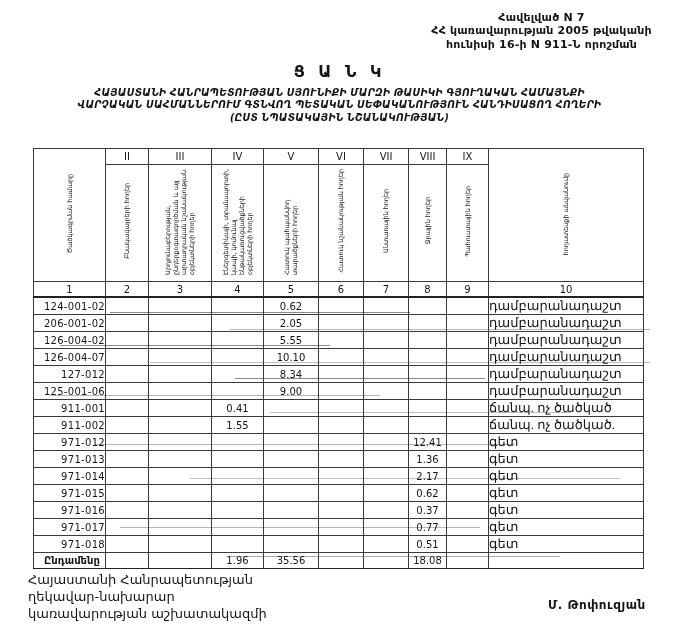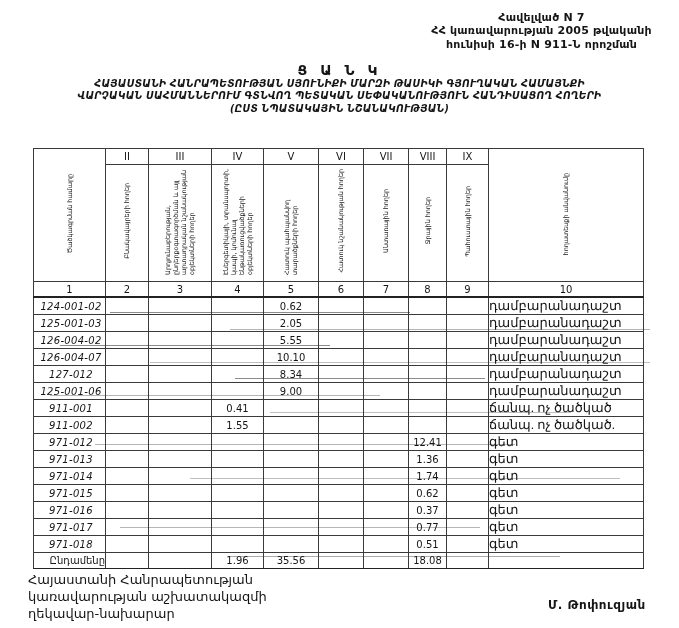--- a/index.html
+++ b/index.html
@@ -6,37 +6,37 @@
   .page{
     position:relative;width:679px;height:628px;background:#ffffff;
     font-family:"DejaVu Sans",sans-serif;color:#151515;overflow:hidden;
     box-shadow:0 0 4px rgba(0,0,0,.3);
   }
   
   .annex{position:absolute;top:11px;left:399px;width:285px;text-align:center;
          font-size:11px;font-weight:bold;line-height:1.22;letter-spacing:.2px;}
   
   .title-block{position:absolute;top:62px;left:20px;width:639px;text-align:center;}
-  .title-caption{font-size:14px;font-weight:bold;letter-spacing:4px;}
+  .title-caption{font-size:16px;font-weight:bold;letter-spacing:4px;margin-bottom:6px;}
   .title-line{font-size:9.6px;font-weight:bold;line-height:1.3;letter-spacing:.2px;font-style:italic;}
   
   .tbl-wrap{position:absolute;top:148px;left:33px;}
   table{border-collapse:collapse;table-layout:fixed;width:596px;}
   th,td{border:1px solid #3a3a3a;padding:0;overflow:hidden;}
   thead th{font-weight:normal;background:#fff;}
   .roman{height:16px;font-size:10px;text-align:center;vertical-align:middle;}
   .rot-cell{height:116px;vertical-align:middle;text-align:center;}
   .vt{writing-mode:vertical-rl;transform:rotate(180deg);font-size:6.4px;line-height:1.25;
       max-height:108px;display:inline-block;text-align:left;color:#222;}
   .num-row td{height:14px;font-size:10px;text-align:center;border-bottom:2px solid #222;}
   tbody td{height:15px;font-size:10px;white-space:nowrap;}
-  .c-code{text-align:center;padding-left:3px;letter-spacing:.3px;font-style:italic;}
+  .c-code{text-align:right;padding-left:3px;letter-spacing:.3px;}
   .c-num{text-align:center;}
   .c-note{text-align:left;font-size:13px;font-family:Liberation Serif, serif;}
-  .c-total{text-align:right;padding-left:5px;font-size:10px;}
+  .c-total{text-align:center;padding-left:5px;font-size:10px;font-weight:bold;}
   tbody tr:last-child td{border-bottom:1.5px solid #222;}
   
   .footer{position:absolute;top:572px;left:28px;font-size:13px;font-weight:normal;line-height:1.3;}
   .signature{position:absolute;top:598px;left:548px;font-size:12px;font-weight:bold;letter-spacing:.5px;}
   
   .streak{position:absolute;background:#2c2c2c;height:1px;opacity:.55;pointer-events:none;}
 </style>
 </head>
 <body>
 
@@ -116,21 +116,21 @@
             <td class="c-num"></td>
             <td class="c-num"></td>
             <td class="c-num">0.62</td>
             <td class="c-num"></td>
             <td class="c-num"></td>
             <td class="c-num"></td>
             <td class="c-num"></td>
             <td class="c-note">դամբարանադաշտ</td>
           </tr>
           <tr>
-            <td class="c-code">125-001-03</td>
+            <td class="c-code">206-001-02</td>
             <td class="c-num"></td>
             <td class="c-num"></td>
             <td class="c-num"></td>
             <td class="c-num">2.05</td>
             <td class="c-num"></td>
             <td class="c-num"></td>
             <td class="c-num"></td>
             <td class="c-num"></td>
             <td class="c-note">դամբարանադաշտ</td>
           </tr>
@@ -231,21 +231,21 @@
             <td class="c-note">գետ</td>
           </tr>
           <tr>
             <td class="c-code">971-014</td>
             <td class="c-num"></td>
             <td class="c-num"></td>
             <td class="c-num"></td>
             <td class="c-num"></td>
             <td class="c-num"></td>
             <td class="c-num"></td>
-            <td class="c-num">1.74</td>
+            <td class="c-num">2.17</td>
             <td class="c-num"></td>
             <td class="c-note">գետ</td>
           </tr>
           <tr>
             <td class="c-code">971-015</td>
             <td class="c-num"></td>
             <td class="c-num"></td>
             <td class="c-num"></td>
             <td class="c-num"></td>
             <td class="c-num"></td>
@@ -301,22 +301,22 @@
             <td class="c-num">18.08</td>
             <td class="c-num"></td>
             <td class="c-note"></td>
           </tr>
         </tbody>
     </table>
   </div>
 
   <div class="footer">
     <div>Հայաստանի Հանրապետության</div>
+    <div>ղեկավար-նախարար</div>
     <div>կառավարության աշխատակազմի</div>
-    <div>ղեկավար-նախարար</div>
   </div>
   <div class="signature">Մ. Թոփուզյան</div>
 
   <div class="streak" style="top:312px;left:110px;width:300px;"></div>
   <div class="streak" style="top:329px;left:230px;width:420px;opacity:.35;"></div>
   <div class="streak" style="top:345px;left:60px;width:270px;"></div>
   <div class="streak" style="top:362px;left:150px;width:500px;opacity:.3;"></div>
   <div class="streak" style="top:378px;left:235px;width:250px;"></div>
   <div class="streak" style="top:395px;left:50px;width:330px;opacity:.35;"></div>
   <div class="streak" style="top:412px;left:270px;width:300px;opacity:.3;"></div>

